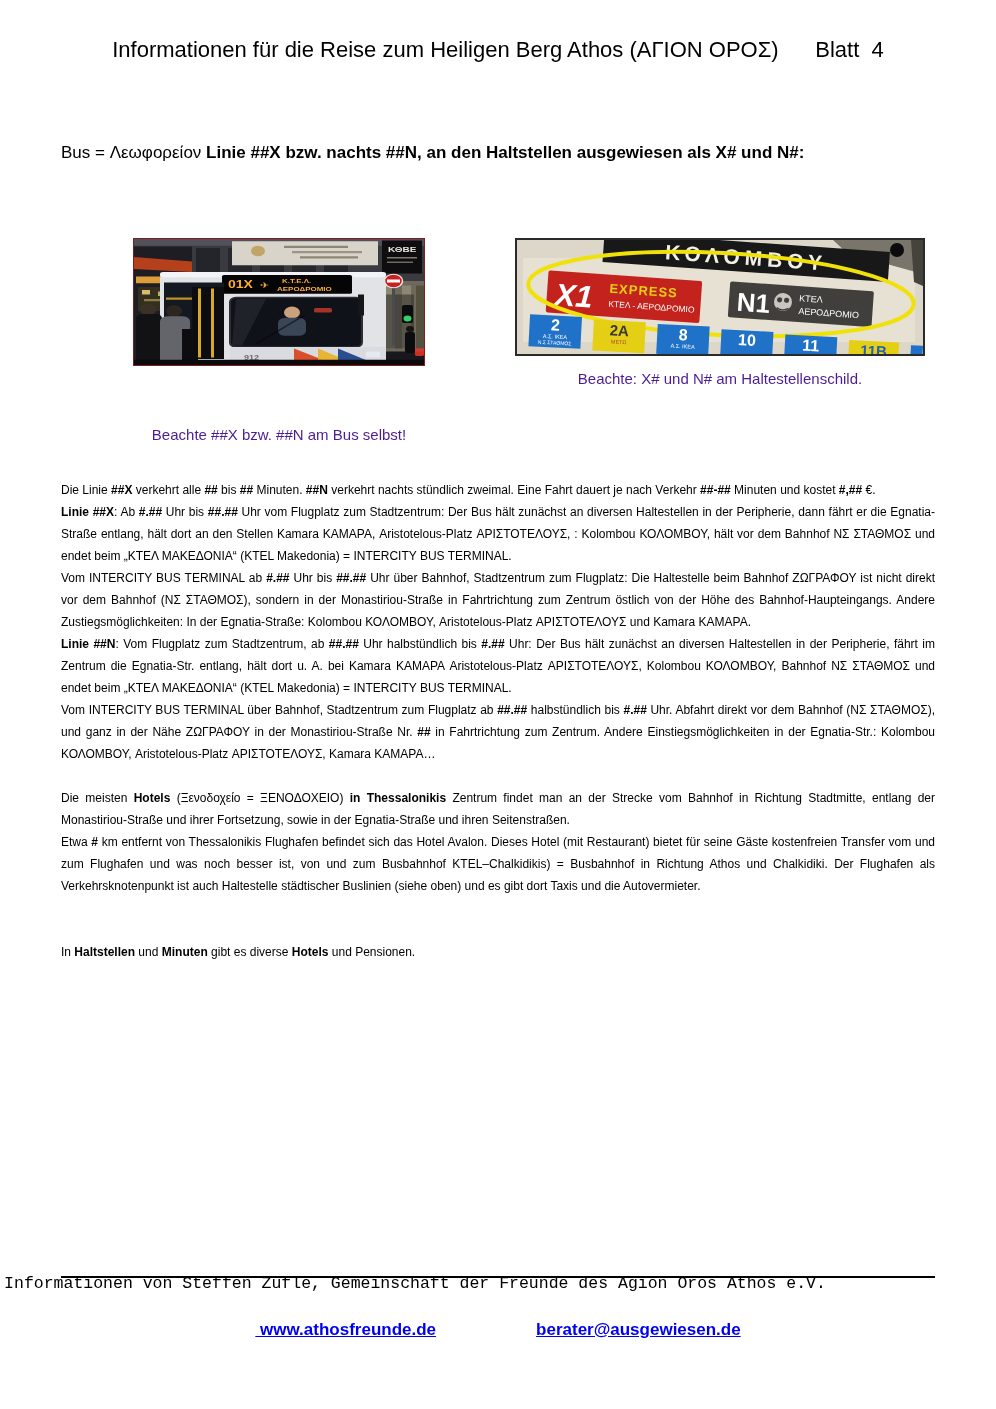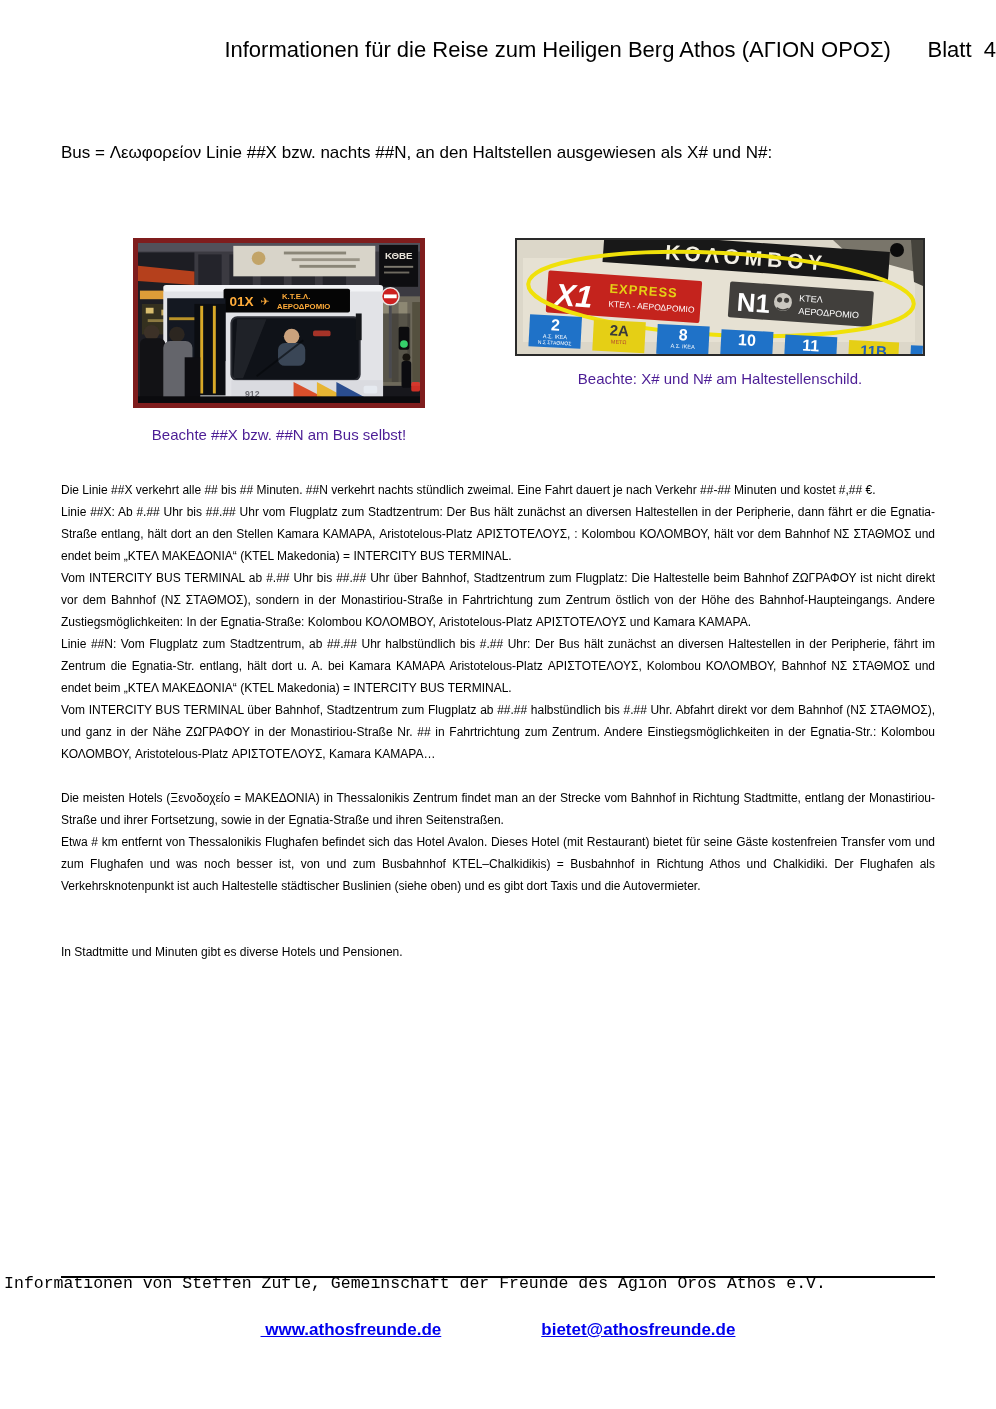--- a/index.html
+++ b/index.html
@@ -1,28 +1,28 @@
 <!DOCTYPE html>
 <html><head>
 <meta charset="utf-8">
 <style>
   html,body{margin:0;padding:0;background:#fff;}
   body{width:996px;height:1409px;position:relative;font-family:"Liberation Sans",sans-serif;color:#000;overflow:hidden;}
   .abs{position:absolute;}
-  b{font-weight:normal;}
+  b{font-weight:bold;}
   
   .title-block{top:34px;left:0;width:996px;text-align:center;font-size:22px;line-height:31px;}
-  .title-l1{white-space:pre;text-align:right;}
+  .title-l1{white-space:pre;}
   
   .sec-head{top:141px;left:61px;width:874px;font-size:17px;line-height:23px;}
   .sec-head .h1{font-weight:bold;}
   
   .fig{box-sizing:border-box;background:#101014;}
   .fig svg{display:block;width:100%;height:100%;}
-  .fig-bus{left:133px;top:238px;width:292px;height:170px;border:5px solid #7f1d1d;}
+  .fig-bus{left:133px;top:238px;width:292px;height:128px;border:1px solid #7f1d1d;}
   .fig-sign{left:515px;top:238px;width:410px;height:118px;border:2px solid #2a2a2a;background:#dcd7c9;}
   .caption{font-size:15px;text-align:center;color:#4c1d95;}
   .cap-bus{left:133px;top:426px;width:292px;}
   .cap-sign{left:515px;top:370px;width:410px;}
   
   .body-text{left:61px;top:479px;width:874px;font-size:12px;line-height:22px;text-align:justify;}
   .body-text p{margin:0;}
   .body-text p.gap1{margin-top:22px;}
   .body-text p.gap2{margin-top:44px;}
   
@@ -197,23 +197,23 @@
   </svg>
 </div>
 <div class="abs caption cap-sign">Beachte: X# und N# am Haltestellenschild.</div>
 
 <div class="abs body-text">
   <p><span>Die Linie </span><b>##X</b><span> verkehrt alle </span><b>##</b><span> bis </span><b>##</b><span> Minuten. </span><b>##N</b><span> verkehrt nachts stündlich zweimal. Eine Fahrt dauert je nach Verkehr </span><b>##-##</b><span> Minuten und kostet </span><b>#,##</b><span> €.</span></p>
   <p><b>Linie ##X</b><span>: Ab </span><b>#.##</b><span> Uhr bis </span><b>##.##</b><span> Uhr vom Flugplatz zum Stadtzentrum: Der Bus hält zunächst an diversen Haltestellen in der Peripherie, dann fährt er die Egnatia-Straße entlang, hält dort an den Stellen Kamara ΚΑΜΑΡΑ, Aristotelous-Platz ΑΡΙΣΤΟΤΕΛΟΥΣ, : Kolombou ΚΟΛΟΜΒΟΥ, hält vor dem Bahnhof ΝΣ ΣΤΑΘΜΟΣ und endet beim „ΚΤΕΛ ΜΑΚΕΔΟΝΙΑ“ (KTEL Makedonia) = INTERCITY BUS TERMINAL.</span></p>
   <p><span>Vom INTERCITY BUS TERMINAL ab </span><b>#.##</b><span> Uhr bis </span><b>##.##</b><span> Uhr über Bahnhof, Stadtzentrum zum Flugplatz: Die Haltestelle beim Bahnhof ΖΩΓΡΑΦΟΥ ist nicht direkt vor dem Bahnhof (ΝΣ ΣΤΑΘΜΟΣ), sondern in der Monastiriou-Straße in Fahrtrichtung zum Zentrum östlich von der Höhe des Bahnhof-Haupteingangs. Andere Zustiegsmöglichkeiten: In der Egnatia-Straße: Kolombou ΚΟΛΟΜΒΟΥ, Aristotelous-Platz ΑΡΙΣΤΟΤΕΛΟΥΣ und Kamara ΚΑΜΑΡΑ.</span></p>
   <p><b>Linie ##N</b><span>: Vom Flugplatz zum Stadtzentrum, ab </span><b>##.##</b><span> Uhr halbstündlich bis </span><b>#.##</b><span> Uhr: Der Bus hält zunächst an diversen Haltestellen in der Peripherie, fährt im Zentrum die Egnatia-Str. entlang, hält dort u. A. bei Kamara ΚΑΜΑΡΑ Aristotelous-Platz ΑΡΙΣΤΟΤΕΛΟΥΣ, Kolombou ΚΟΛΟΜΒΟΥ, Bahnhof ΝΣ ΣΤΑΘΜΟΣ und endet beim „ΚΤΕΛ ΜΑΚΕΔΟΝΙΑ“ (KTEL Makedonia) = INTERCITY BUS TERMINAL.</span></p>
   <p><span>Vom INTERCITY BUS TERMINAL über Bahnhof, Stadtzentrum zum Flugplatz ab </span><b>##.##</b><span> halbstündlich bis </span><b>#.##</b><span> Uhr. Abfahrt direkt vor dem Bahnhof (ΝΣ ΣΤΑΘΜΟΣ), und ganz in der Nähe ΖΩΓΡΑΦΟΥ in der Monastiriou-Straße Nr. </span><b>##</b><span> in Fahrtrichtung zum Zentrum. Andere Einstiegsmöglichkeiten in der Egnatia-Str.: Kolombou ΚΟΛΟΜΒΟΥ, Aristotelous-Platz ΑΡΙΣΤΟΤΕΛΟΥΣ, Kamara ΚΑΜΑΡΑ…</span></p>
-  <p class="gap1"><span>Die meisten </span><b>Hotels</b><span> (Ξενοδοχείο = ΜΑΚΕΔΟΝΙΑ) </span><b>in Thessalonikis</b><span> Zentrum findet man an der Strecke vom Bahnhof in Richtung Stadtmitte, entlang der Monastiriou-Straße und ihrer Fortsetzung, sowie in der Egnatia-Straße und ihren Seitenstraßen.</span></p>
+  <p class="gap1"><span>Die meisten </span><b>Hotels</b><span> (Ξενοδοχείο = ΞΕΝΟΔΟΧΕΙΟ) </span><b>in Thessalonikis</b><span> Zentrum findet man an der Strecke vom Bahnhof in Richtung Stadtmitte, entlang der Monastiriou-Straße und ihrer Fortsetzung, sowie in der Egnatia-Straße und ihren Seitenstraßen.</span></p>
   <p><span>Etwa </span><b>#</b><span> km entfernt von Thessalonikis Flughafen befindet sich das Hotel Avalon. Dieses Hotel (mit Restaurant) bietet für seine Gäste kostenfreien Transfer vom und zum Flughafen und was noch besser ist, von und zum Busbahnhof KTEL–Chalkidikis) = Busbahnhof in Richtung Athos und Chalkidiki. Der Flughafen als Verkehrsknotenpunkt ist auch Haltestelle städtischer Buslinien (siehe oben) und es gibt dort Taxis und die Autovermieter.</span></p>
-  <p class="gap2"><span>In </span><b>Stadtmitte</b><span> und </span><b>Minuten</b><span> gibt es diverse </span><b>Hotels</b><span> und Pensionen.</span></p>
+  <p class="gap2"><span>In </span><b>Haltstellen</b><span> und </span><b>Minuten</b><span> gibt es diverse </span><b>Hotels</b><span> und Pensionen.</span></p>
 </div>
 
 <div class="abs rule"></div>
 <div class="abs credit">Informationen von Steffen Züfle, Gemeinschaft der Freunde des Agion Oros Athos e.V.</div>
 <div class="abs links">
   <a href="#"> www.athosfreunde.de</a>
-  <a href="#">bietet@athosfreunde.de</a>
+  <a href="#">berater@ausgewiesen.de</a>
 </div>
 
 </body></html>

